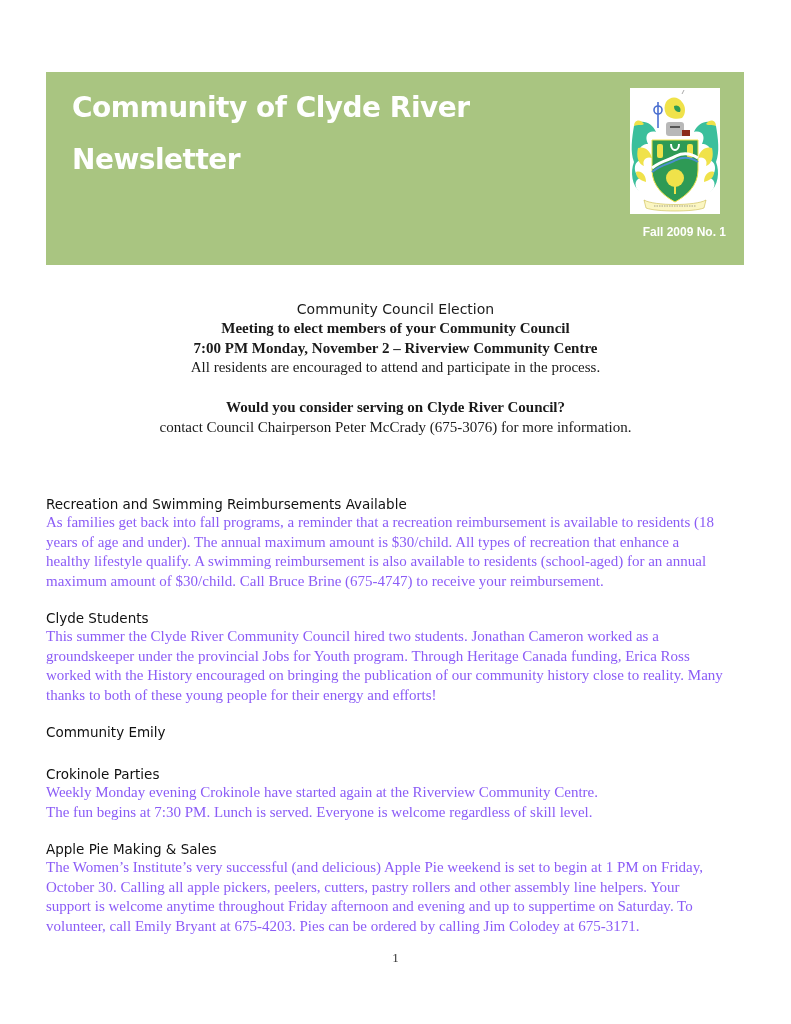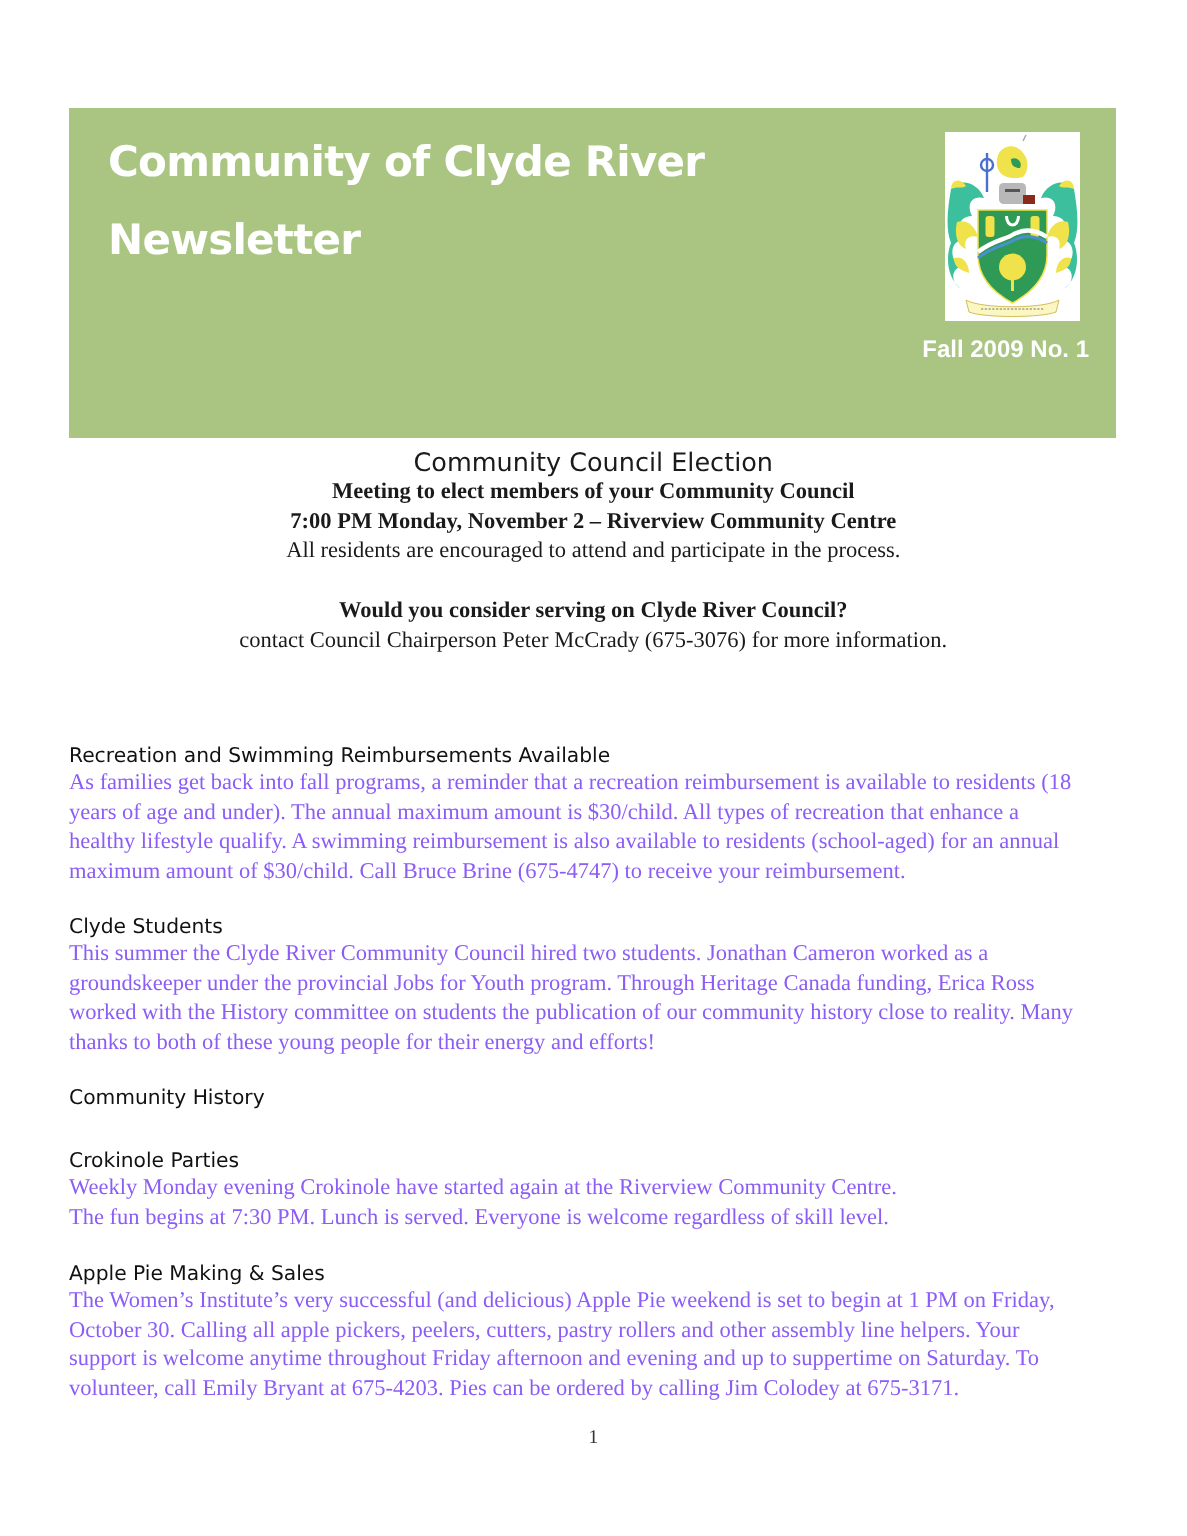--- a/index.html
+++ b/index.html
@@ -12,21 +12,21 @@
       height: 1024px;
       position: relative;
       overflow: hidden;
       color: #1a1a1a;
     }
     .banner {
       position: absolute;
       left: 46px;
       top: 72px;
       width: 698px;
-      height: 220px;
+      height: 193px;
       background: #a9c581;
     }
     .banner-title {
       position: absolute;
       left: 26px;
       top: 10px;
       margin: 0;
       font-family: "DejaVu Sans", sans-serif;
       font-weight: bold;
       font-size: 28px;
@@ -42,35 +42,35 @@
       width: 90px;
       height: 126px;
       background: #ffffff;
     }
     .issue {
       position: absolute;
       right: 18px;
       top: 153px;
       font-family: "Liberation Sans", sans-serif;
       font-weight: bold;
-      font-size: 16px;
+      font-size: 12px;
       color: #ffffff;
     }
     .center-block {
       position: absolute;
       left: 0;
       width: 791px;
       text-align: center;
       font-family: "Liberation Serif", serif;
       font-size: 15px;
       line-height: 19.5px;
     }
     .center-block .sans-head {
       font-family: "DejaVu Sans", sans-serif;
-      font-size: 17px;
+      font-size: 14px;
       line-height: 19px;
     }
     .bold { font-weight: bold; }
     .section {
       position: absolute;
       left: 46px;
       width: 700px;
     }
     .section h2 {
       margin: 0;
@@ -167,26 +167,26 @@
   <p>As families get back into fall programs, a reminder that a recreation reimbursement is available to residents (18</p>
   <p>years of age and under).  The annual maximum amount is $30/child.  All types of recreation that enhance a</p>
   <p>healthy lifestyle qualify.  A swimming reimbursement is also available to residents (school-aged) for an annual</p>
   <p>maximum amount of $30/child. Call Bruce Brine (675-4747) to receive your reimbursement.</p>
 </div>
 
 <div class="section" style="top:609px;">
   <h2>Clyde Students</h2>
   <p>This summer the Clyde River Community Council hired two students.  Jonathan Cameron worked as a</p>
   <p>groundskeeper under the provincial Jobs for Youth program. Through Heritage Canada funding, Erica Ross</p>
-  <p>worked with the History committee on students the publication of our community history close to reality.  Many</p>
+  <p>worked with the History encouraged on bringing the publication of our community history close to reality.  Many</p>
   <p>thanks to both of these young people for their energy and efforts!</p>
 </div>
 
 <div class="section" style="top:723px;">
-  <h2>Community History</h2>
+  <h2>Community Emily</h2>
 </div>
 
 <div class="section" style="top:765px;">
   <h2>Crokinole Parties</h2>
   <p>Weekly Monday evening Crokinole have started again at the Riverview Community Centre.</p>
   <p>The fun begins at 7:30 PM.  Lunch is served.  Everyone is welcome regardless of skill level.</p>
 </div>
 
 <div class="section" style="top:840px;">
   <h2>Apple Pie Making &amp; Sales</h2>

